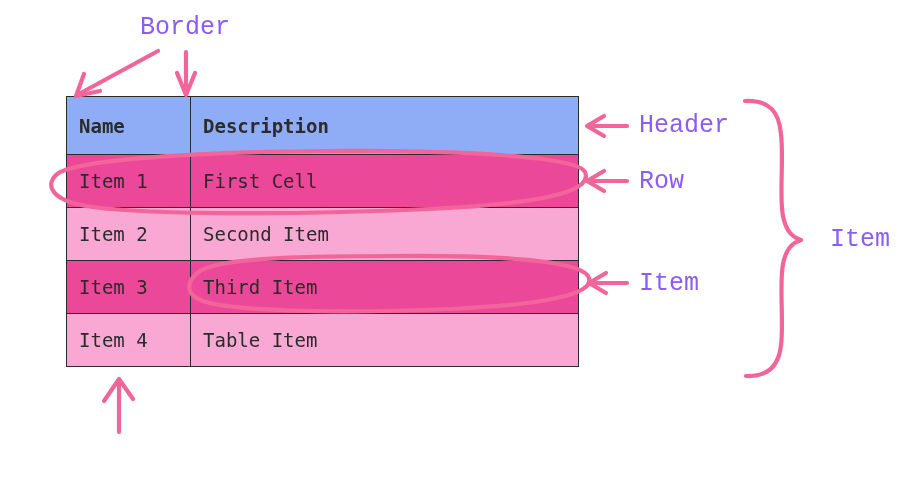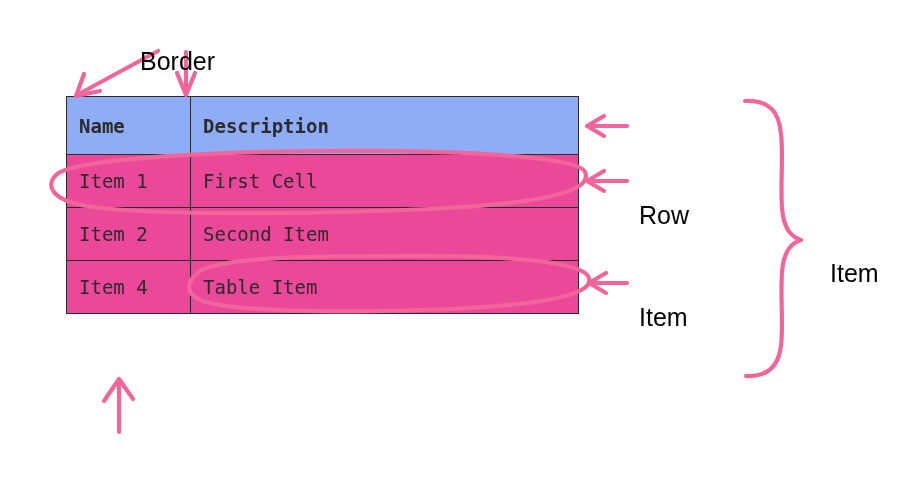--- a/index.html
+++ b/index.html
@@ -58,34 +58,33 @@
 
   table.demo-table thead th {
     background: #8fadf6;
     font-weight: bold;
     height: 57px;
   }
   table.demo-table tbody tr.odd td {
     background: #ec4899;
   }
   table.demo-table tbody tr.even td {
-    background: #ec4899;
+    background: #f9a8d4;
     margin-left: 28px;
   }
 
   
   .anno-label {
     position: absolute;
-    font-family: Liberation Sans, sans-serif;
+    font-family: Liberation Mono, monospace;
     font-size: 25px;
-    color: #000000;
+    color: #8b5cf6;
     white-space: nowrap;
     line-height: 1;
     z-index: 6;
-    margin-top: 34px;
   }
   #label-border { left: 140px; top: 15px; }
   #label-header { left: 639px; top: 113px; }
   #label-row    { left: 639px; top: 169px; }
   #label-cell   { left: 639px; top: 271px; }
   #label-column { left: 78px;  top: 444px; }
   #label-table  { left: 830px; top: 227px; }
 </style>
 </head>
 <body>
@@ -105,20 +104,24 @@
         </tr>
       </thead>
       <tbody>
         <tr class="odd">
           <td>Item 1</td>
           <td>First Cell</td>
         </tr>
         <tr class="even">
           <td>Item 2</td>
           <td>Second Item</td>
+        </tr>
+        <tr class="odd">
+          <td>Item 3</td>
+          <td>Third Item</td>
         </tr>
         <tr class="even">
           <td>Item 4</td>
           <td>Table Item</td>
         </tr>
       </tbody>
     </table>
   </div>
 
   <svg id="annotations" viewBox="0 0 921 483" width="921" height="483">
@@ -173,20 +176,21 @@
                C 784 160 779 196 783 216
                C 786 231 792 237 801 240
                C 792 243 786 249 783 264
                C 779 285 784 322 781 345
                C 779 365 769 377 746 376"></path>
     </g>
   </svg>
 
   <div class="anno-label" id="label-border">Border</div>
 
+  <div class="anno-label" id="label-header">Header</div>
 
   <div class="anno-label" id="label-row">Row</div>
 
   <div class="anno-label" id="label-cell">Item</div>
 
 
   <div class="anno-label" id="label-table">Item</div>
 
 </div>
 

